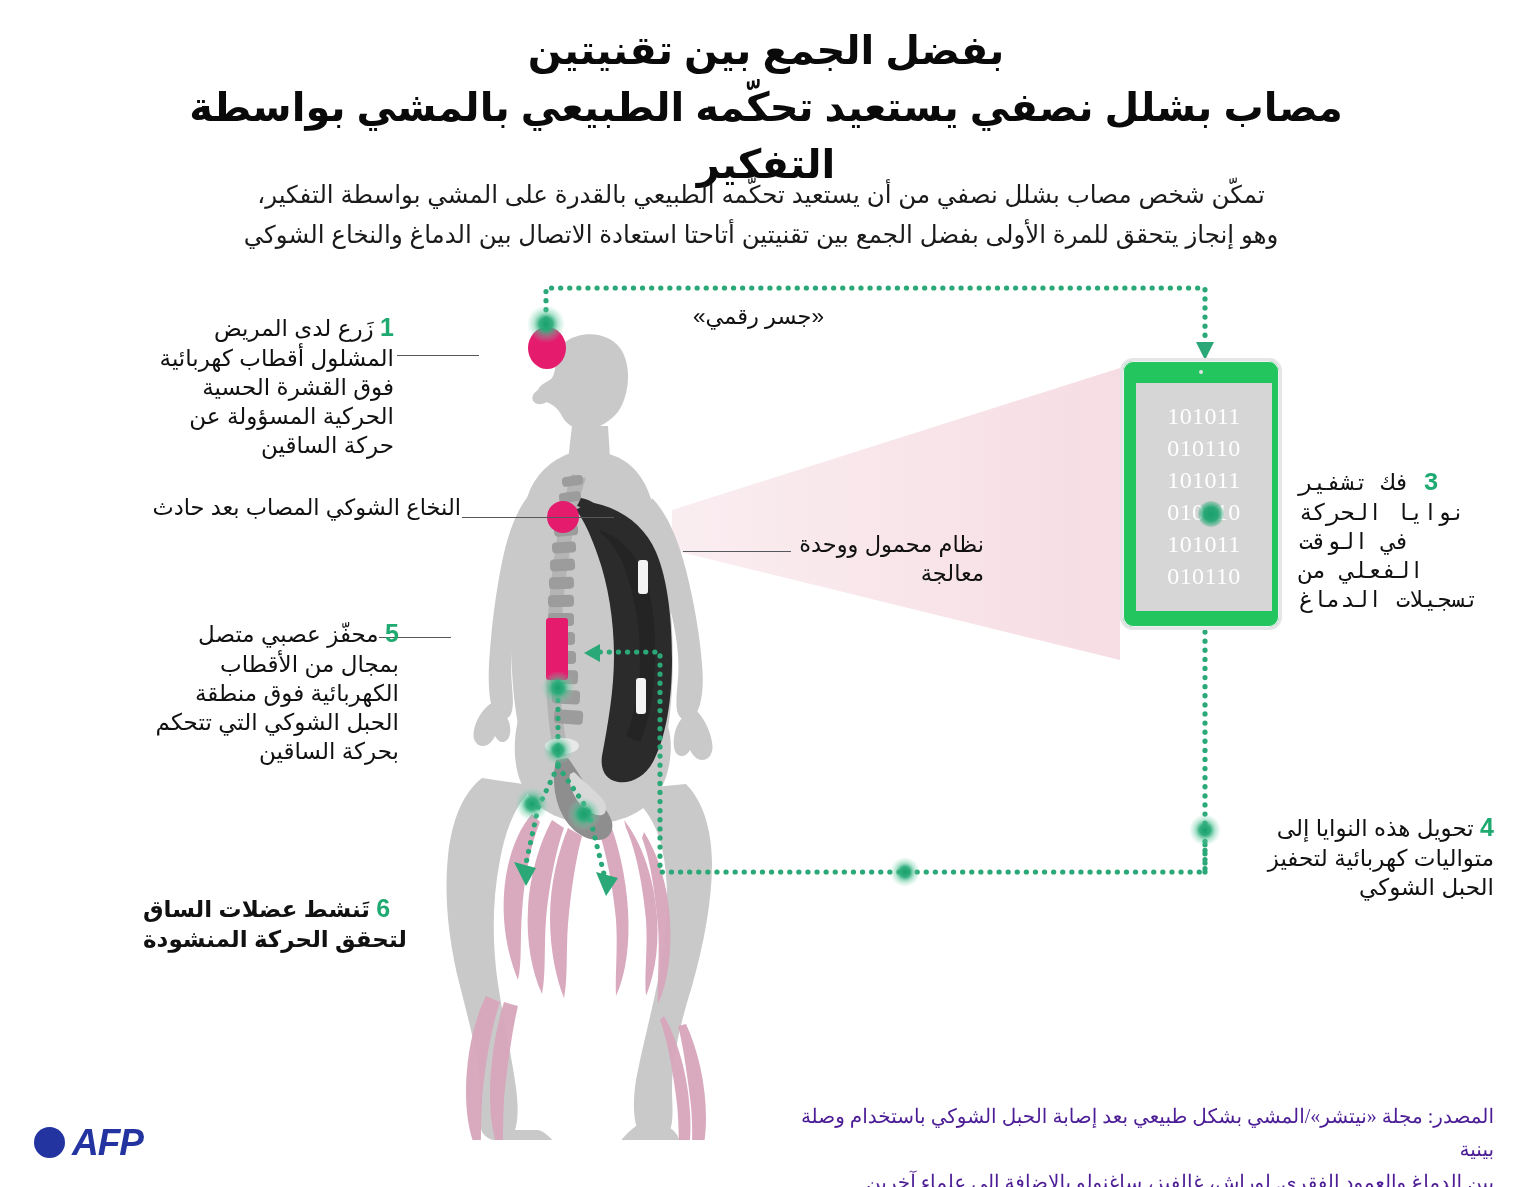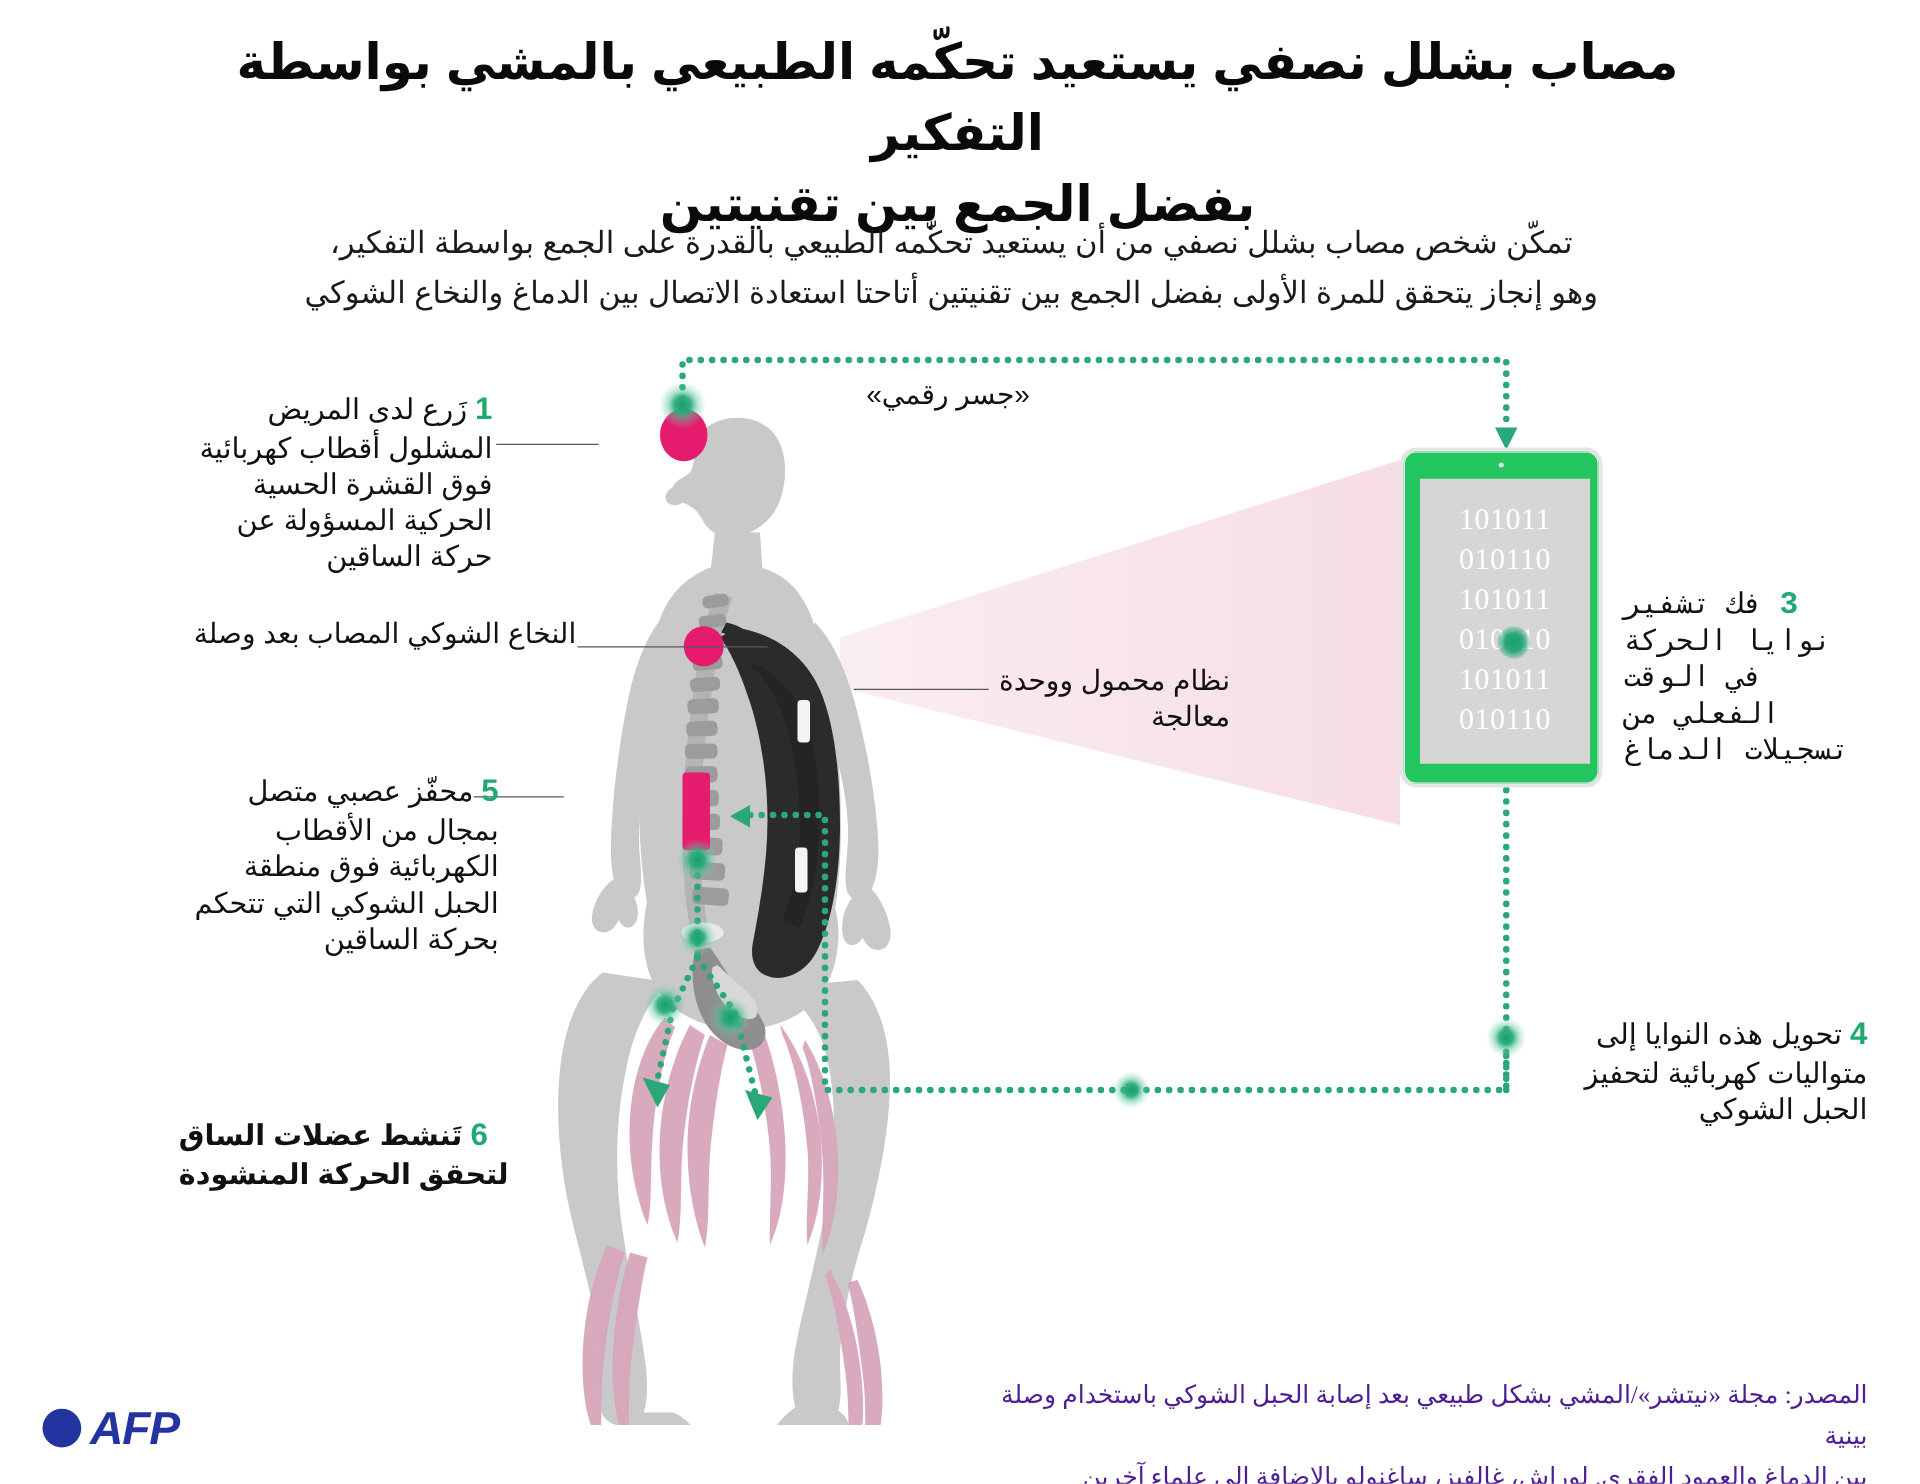--- a/index.html
+++ b/index.html
@@ -181,26 +181,26 @@
     line-height: 1.65;
     color: #4c1d95;
   }
 </style>
 </head>
 <body>
 
 <div id="stage">
 
   <div class="title">
+    <div>بفضل الجمع بين تقنيتين</div>
     <div>مصاب بشلل نصفي يستعيد تحكّمه الطبيعي بالمشي بواسطة التفكير</div>
-    <div>بفضل الجمع بين تقنيتين</div>
   </div>
 
   <div class="subtitle">
-    <div>تمكّن شخص مصاب بشلل نصفي من أن يستعيد تحكّمه الطبيعي بالقدرة على الجمع بواسطة التفكير،</div>
+    <div>تمكّن شخص مصاب بشلل نصفي من أن يستعيد تحكّمه الطبيعي بالقدرة على المشي بواسطة التفكير،</div>
     <div>وهو إنجاز يتحقق للمرة الأولى بفضل الجمع بين تقنيتين أتاحتا استعادة الاتصال بين الدماغ والنخاع الشوكي</div>
   </div>
 
   <svg id="figure-svg" viewBox="0 0 1230 860">
     <defs>
       <radialGradient id="gGlow">
         <stop offset="0%" stop-color="#17a069" stop-opacity="1"></stop>
         <stop offset="35%" stop-color="#2cac7b" stop-opacity="0.95"></stop>
         <stop offset="62%" stop-color="#53c396" stop-opacity="0.45"></stop>
         <stop offset="100%" stop-color="#7fd4b2" stop-opacity="0"></stop>
@@ -421,21 +421,21 @@
     <span class="num">5</span>
     <span>محفّز عصبي متصل بمجال من الأقطاب الكهربائية فوق منطقة الحبل الشوكي التي تتحكم بحركة الساقين</span>
   </div>
 
   <div class="note" id="note6">
     <span class="num">6</span>
     <span>تَنشط عضلات الساق لتحقق الحركة المنشودة</span>
   </div>
 
   <div id="label-bridge">«جسر رقمي»</div>
-  <div id="label-cord">النخاع الشوكي المصاب بعد وصلة</div>
+  <div id="label-cord">النخاع الشوكي المصاب بعد حادث</div>
   <div id="label-portable">نظام محمول ووحدة معالجة</div>
 
   <div id="afp-logo">
     <span id="afp-text">AFP</span>
     <span id="afp-dot"></span>
   </div>
 
   <div id="source">
     <div>المصدر: مجلة «نيتشر»/المشي بشكل طبيعي بعد إصابة الحبل الشوكي باستخدام وصلة بينية</div>
     <div>بين الدماغ والعمود الفقري. لوراش، غالفيز، ساغنولو بالإضافة إلى علماء آخرين</div>

